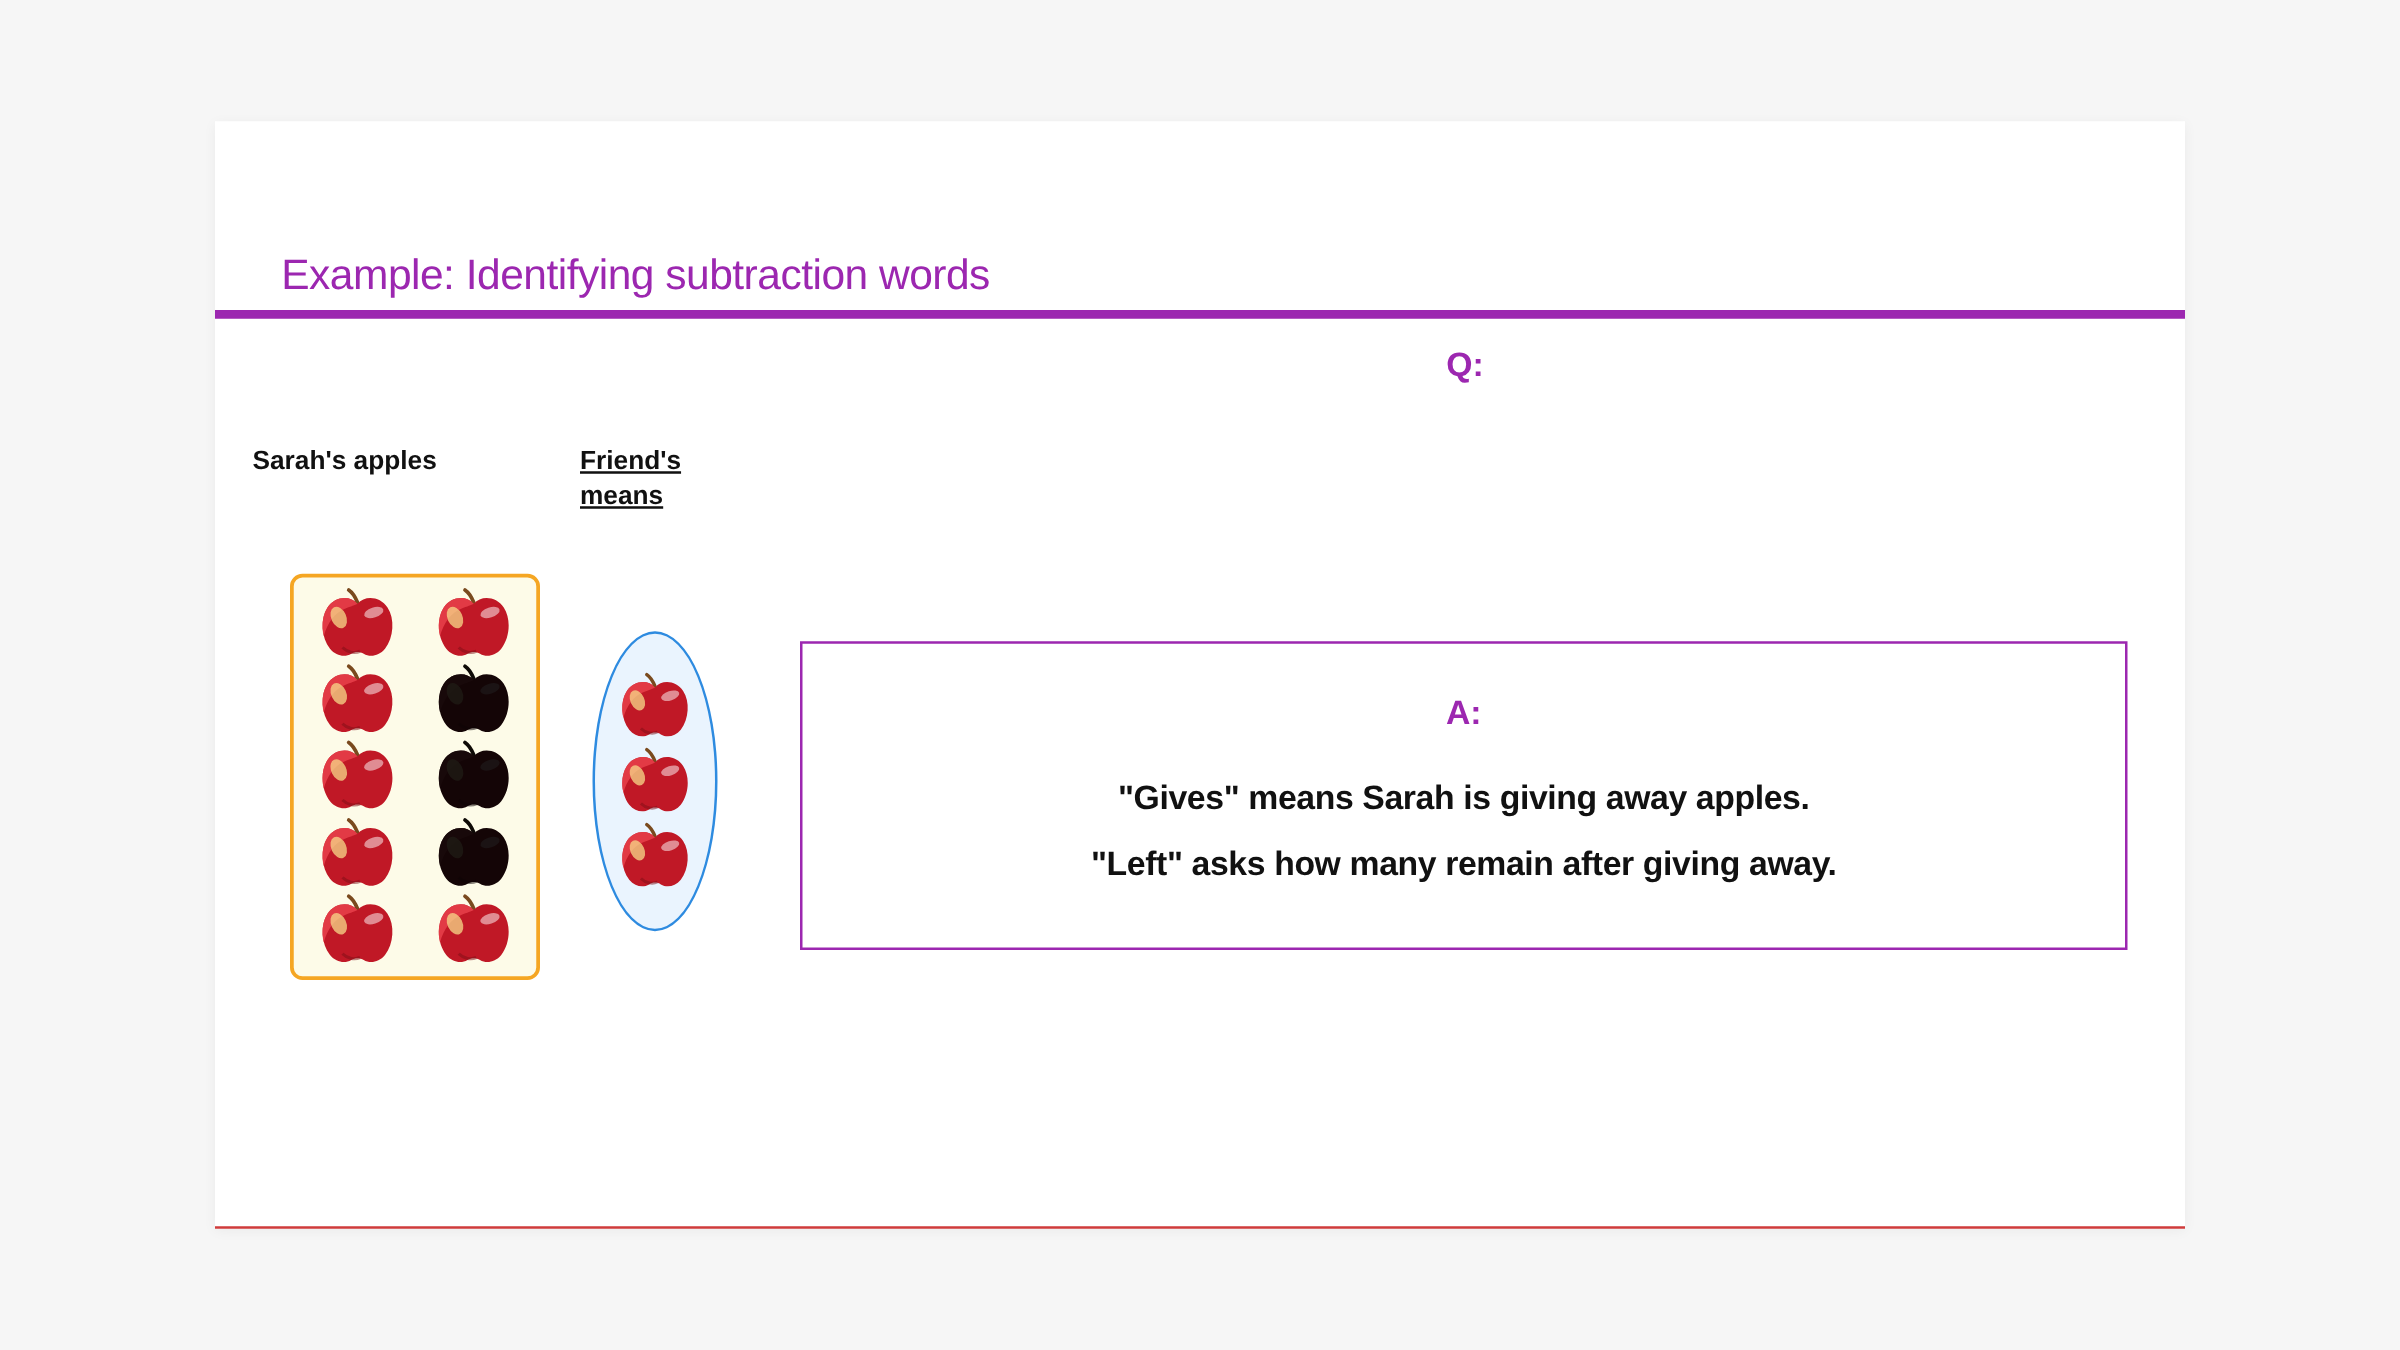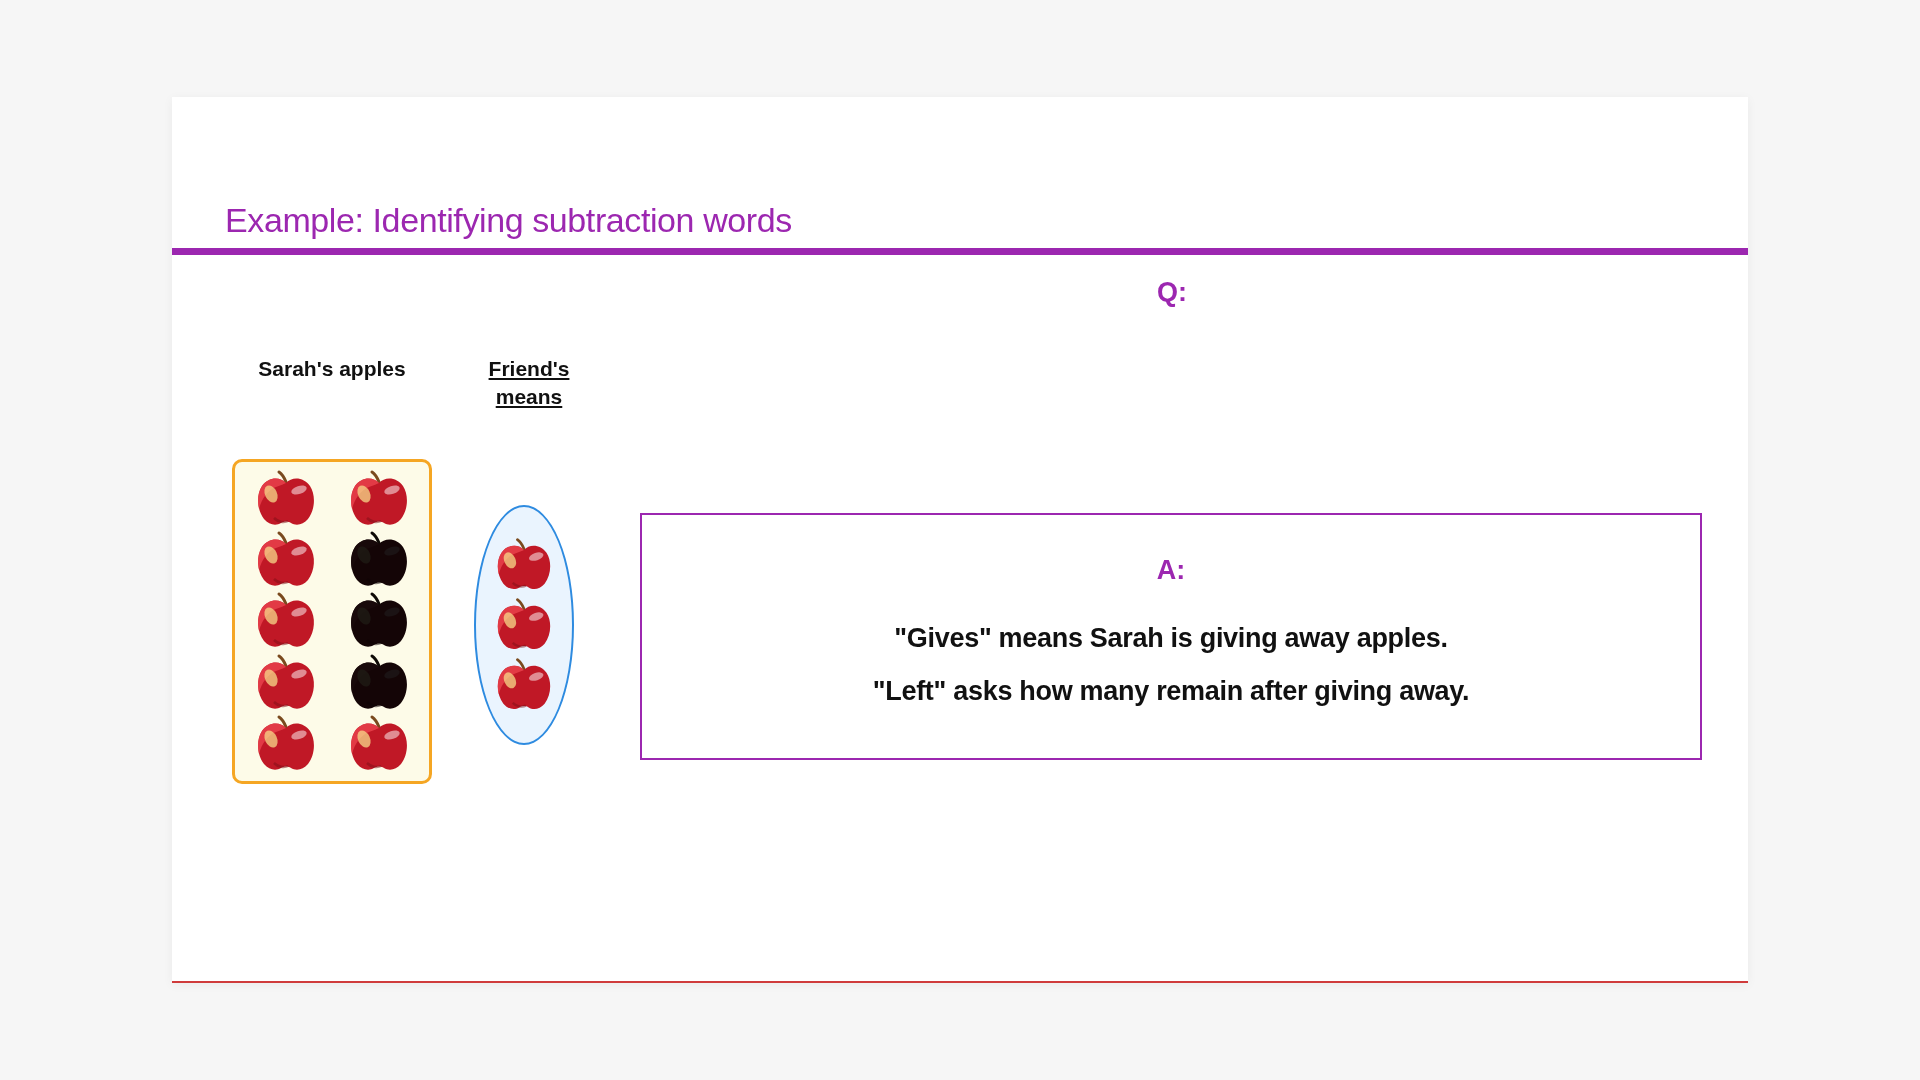--- a/index.html
+++ b/index.html
@@ -74,21 +74,21 @@
   .visual-col {
     position: absolute;
     left: 20px;
     top: 0;
     width: 420px;
     height: 726px;
   }
 
   .group-label {
     position: absolute;
-    text-align: center;
+    text-align: left;
     font-size: 21px;
     font-weight: 700;
     color: #111111;
     line-height: 1.35;
   }
 
   .label-sarah {
     left: 10px;
     top: 100px;
     width: 260px;

